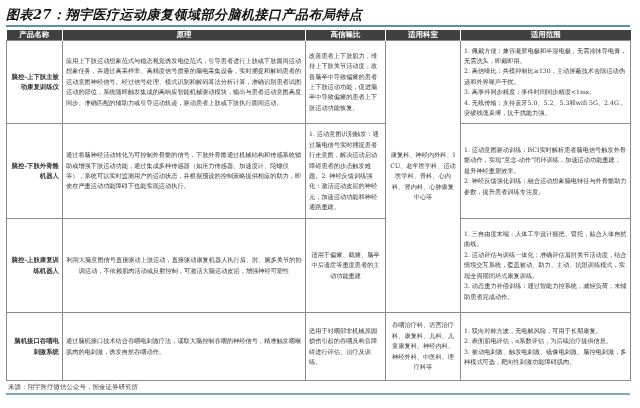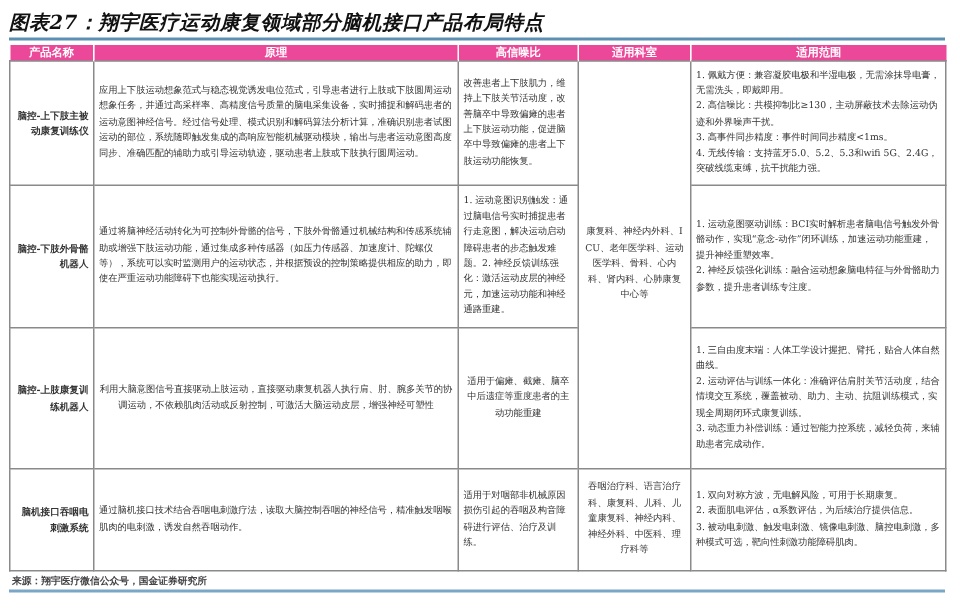--- a/index.html
+++ b/index.html
@@ -1,29 +1,29 @@
 <!DOCTYPE html>
 <html><head>
 <meta charset="utf-8">
 <style>
   html, body { margin:0; padding:0; background:#ffffff; }
   body { width:640px; height:408px; overflow:hidden; position:relative;
          font-family:"DejaVu Serif", "Liberation Serif", serif; color:#222; }
   .title { position:absolute; left:6px; top:6px; font-size:13px; font-weight:bold; font-style:italic; color:#111; letter-spacing:0.5px; }
   .title-rule { position:absolute; left:6px; top:25px; width:624px; height:2px; background:#5b8fb3; }
   table { position:absolute; left:6px; top:30px; width:624px; border-collapse:collapse; table-layout:fixed; }
-  th { background:#ec4899; color:#fff; font-size:7.5px; font-weight:bold; height:10px; padding:0; border-left:1px solid #fff; }
+  th { background:#404040; color:#fff; font-size:7.5px; font-weight:bold; height:10px; padding:0; border-left:1px solid #fff; }
   th:first-child { border-left:none; }
   td { border:1px solid #8a8a8a; font-size:6.2px; line-height:10.4px; padding:1px 3px; vertical-align:middle; color:#333; word-break:break-all; }
   td.name { text-align:right; font-weight:bold; font-size:6.4px; }
   td.c { text-align:center; }
   td.l { text-align:left; }
   .adv-line { display:block; }
   .footer-rule { position:absolute; left:6px; top:393px; width:624px; height:2px; background:#7aa7c7; }
-  .source { position:absolute; left:8px; top:383px; font-size:6.5px; color:#444;font-weight:bold; }
+  .source { position:absolute; left:8px; top:383px; font-size:6.5px; color:#444; }
 </style>
 </head>
 <body>
 
 <div class="title">图表27：翔宇医疗运动康复领域部分脑机接口产品布局特点</div>
 <div class="title-rule"></div>
 
 <table>
   <colgroup>
     <col style="width:56px">

